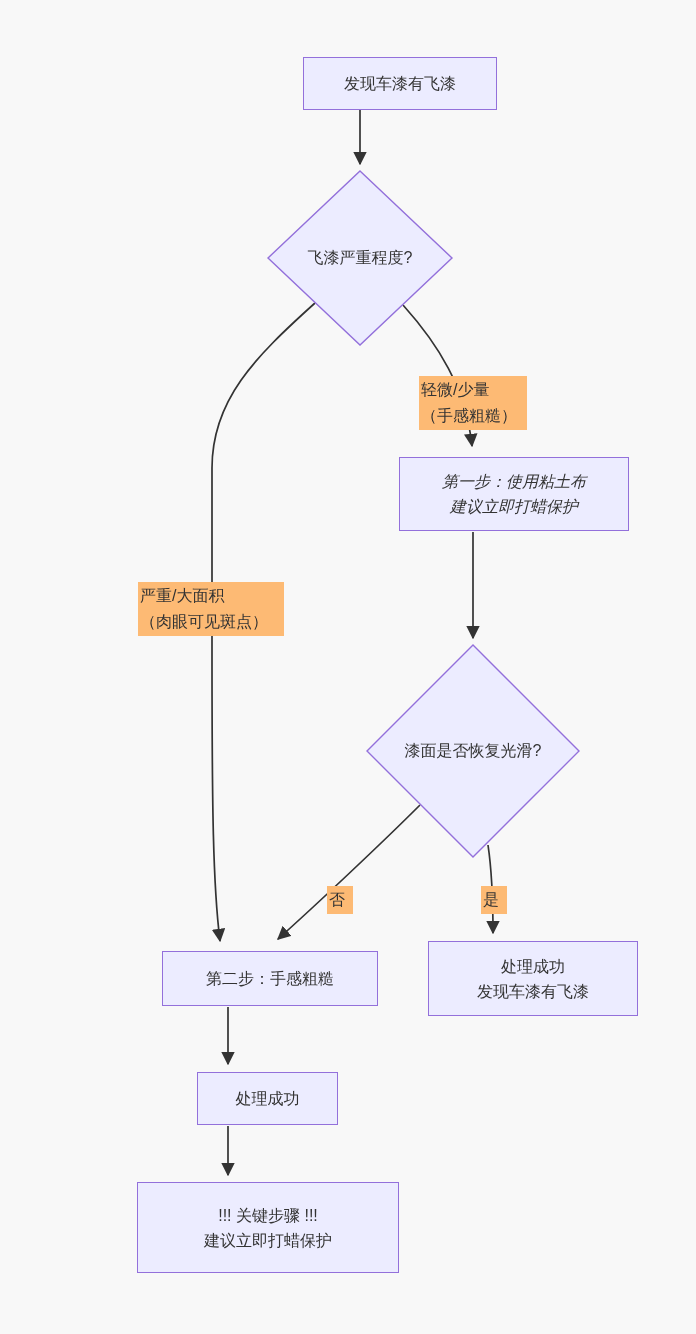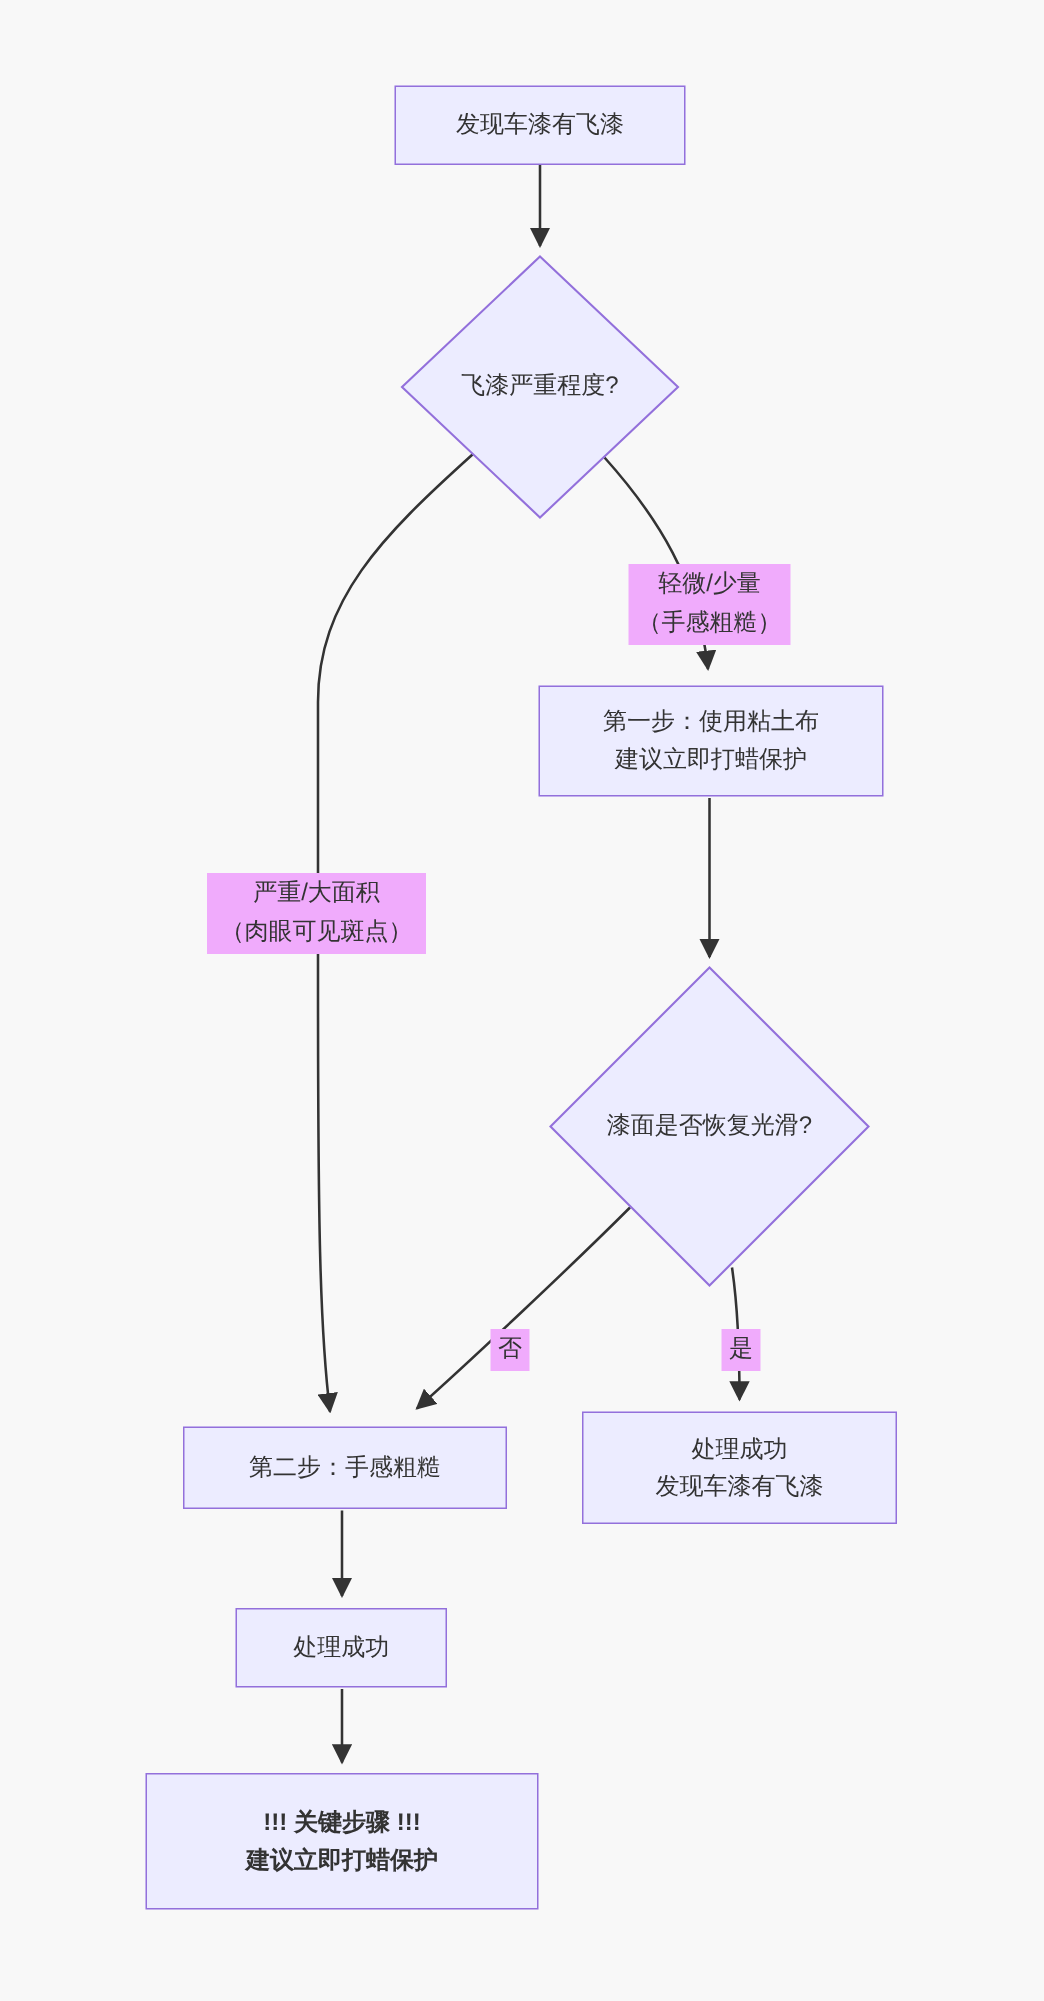--- a/index.html
+++ b/index.html
@@ -8,29 +8,29 @@
     position:relative;width:696px;height:1334px;overflow:hidden;
     background:#f8f8f8;color:#333;
     font-family:"Liberation Sans","DejaVu Sans",sans-serif;
     font-size:16px;
   }
   .edges-svg{position:absolute;left:0;top:0;}
   .node{
     position:absolute;box-sizing:border-box;
     background:#ececff;border:1.4px solid #9370db;
     display:flex;flex-direction:column;align-items:center;justify-content:center;
-    text-align:center;line-height:25px;
+    text-align:center;line-height:25px;margin-left:40px;
   }
   .dtext{
     position:absolute;display:flex;align-items:center;justify-content:center;
     text-align:left;line-height:22px;
   }
   .elabel{
-    position:absolute;box-sizing:border-box;background:#f0abfc;
-    text-align:center;line-height:26px;padding:1px 2px;
+    position:absolute;box-sizing:border-box;background:#fdba74;
+    line-height:26px;padding:1px 2px;
   }
   .eline{display:block;}
 </style>
 </head>
 <body>
 
 <div class="canvas">
 
   <svg class="edges-svg" width="696" height="1334" viewBox="0 0 696 1334">
     <defs>
@@ -51,39 +51,39 @@
     </g>
 
     <polygon points="360,171 452,258 360,345 268,258" fill="#ececff" stroke="#9370db" stroke-width="1.4"></polygon>
     <polygon points="473,645 579,751 473,857 367,751" fill="#ececff" stroke="#9370db" stroke-width="1.4"></polygon>
   </svg>
 
   <div class="node" style="left:263px;top:57px;width:194px;height:53px;">
     <div>发现车漆有飞漆</div>
   </div>
 
-  <div class="node" style="left:359px;top:457px;width:230px;height:74px;">
+  <div class="node" style="left:359px;top:457px;width:230px;height:74px;font-style:italic;">
     <div>第一步：使用粘土布</div>
     <div>建议立即打蜡保护</div>
   </div>
 
   <div class="node" style="left:122px;top:951px;width:216px;height:55px;">
     <div>第二步：手感粗糙</div>
   </div>
 
   <div class="node" style="left:388px;top:941px;width:210px;height:75px;">
     <div>处理成功</div>
     <div>发现车漆有飞漆</div>
   </div>
 
   <div class="node" style="left:157px;top:1072px;width:141px;height:53px;">
     <div>处理成功</div>
   </div>
 
-  <div class="node" style="left:97px;top:1182px;width:262px;height:91px;font-weight:bold;">
+  <div class="node" style="left:97px;top:1182px;width:262px;height:91px;">
     <div>!!! 关键步骤 !!!</div>
     <div>建议立即打蜡保护</div>
   </div>
 
   <div class="dtext" style="left:268px;top:244px;width:184px;height:28px;">飞漆严重程度?</div>
 
   <div class="dtext" style="left:367px;top:737px;width:212px;height:28px;">漆面是否恢复光滑?</div>
 
   <div class="elabel" style="left:419px;top:376px;width:108px;">
     <div>轻微/少量</div>

